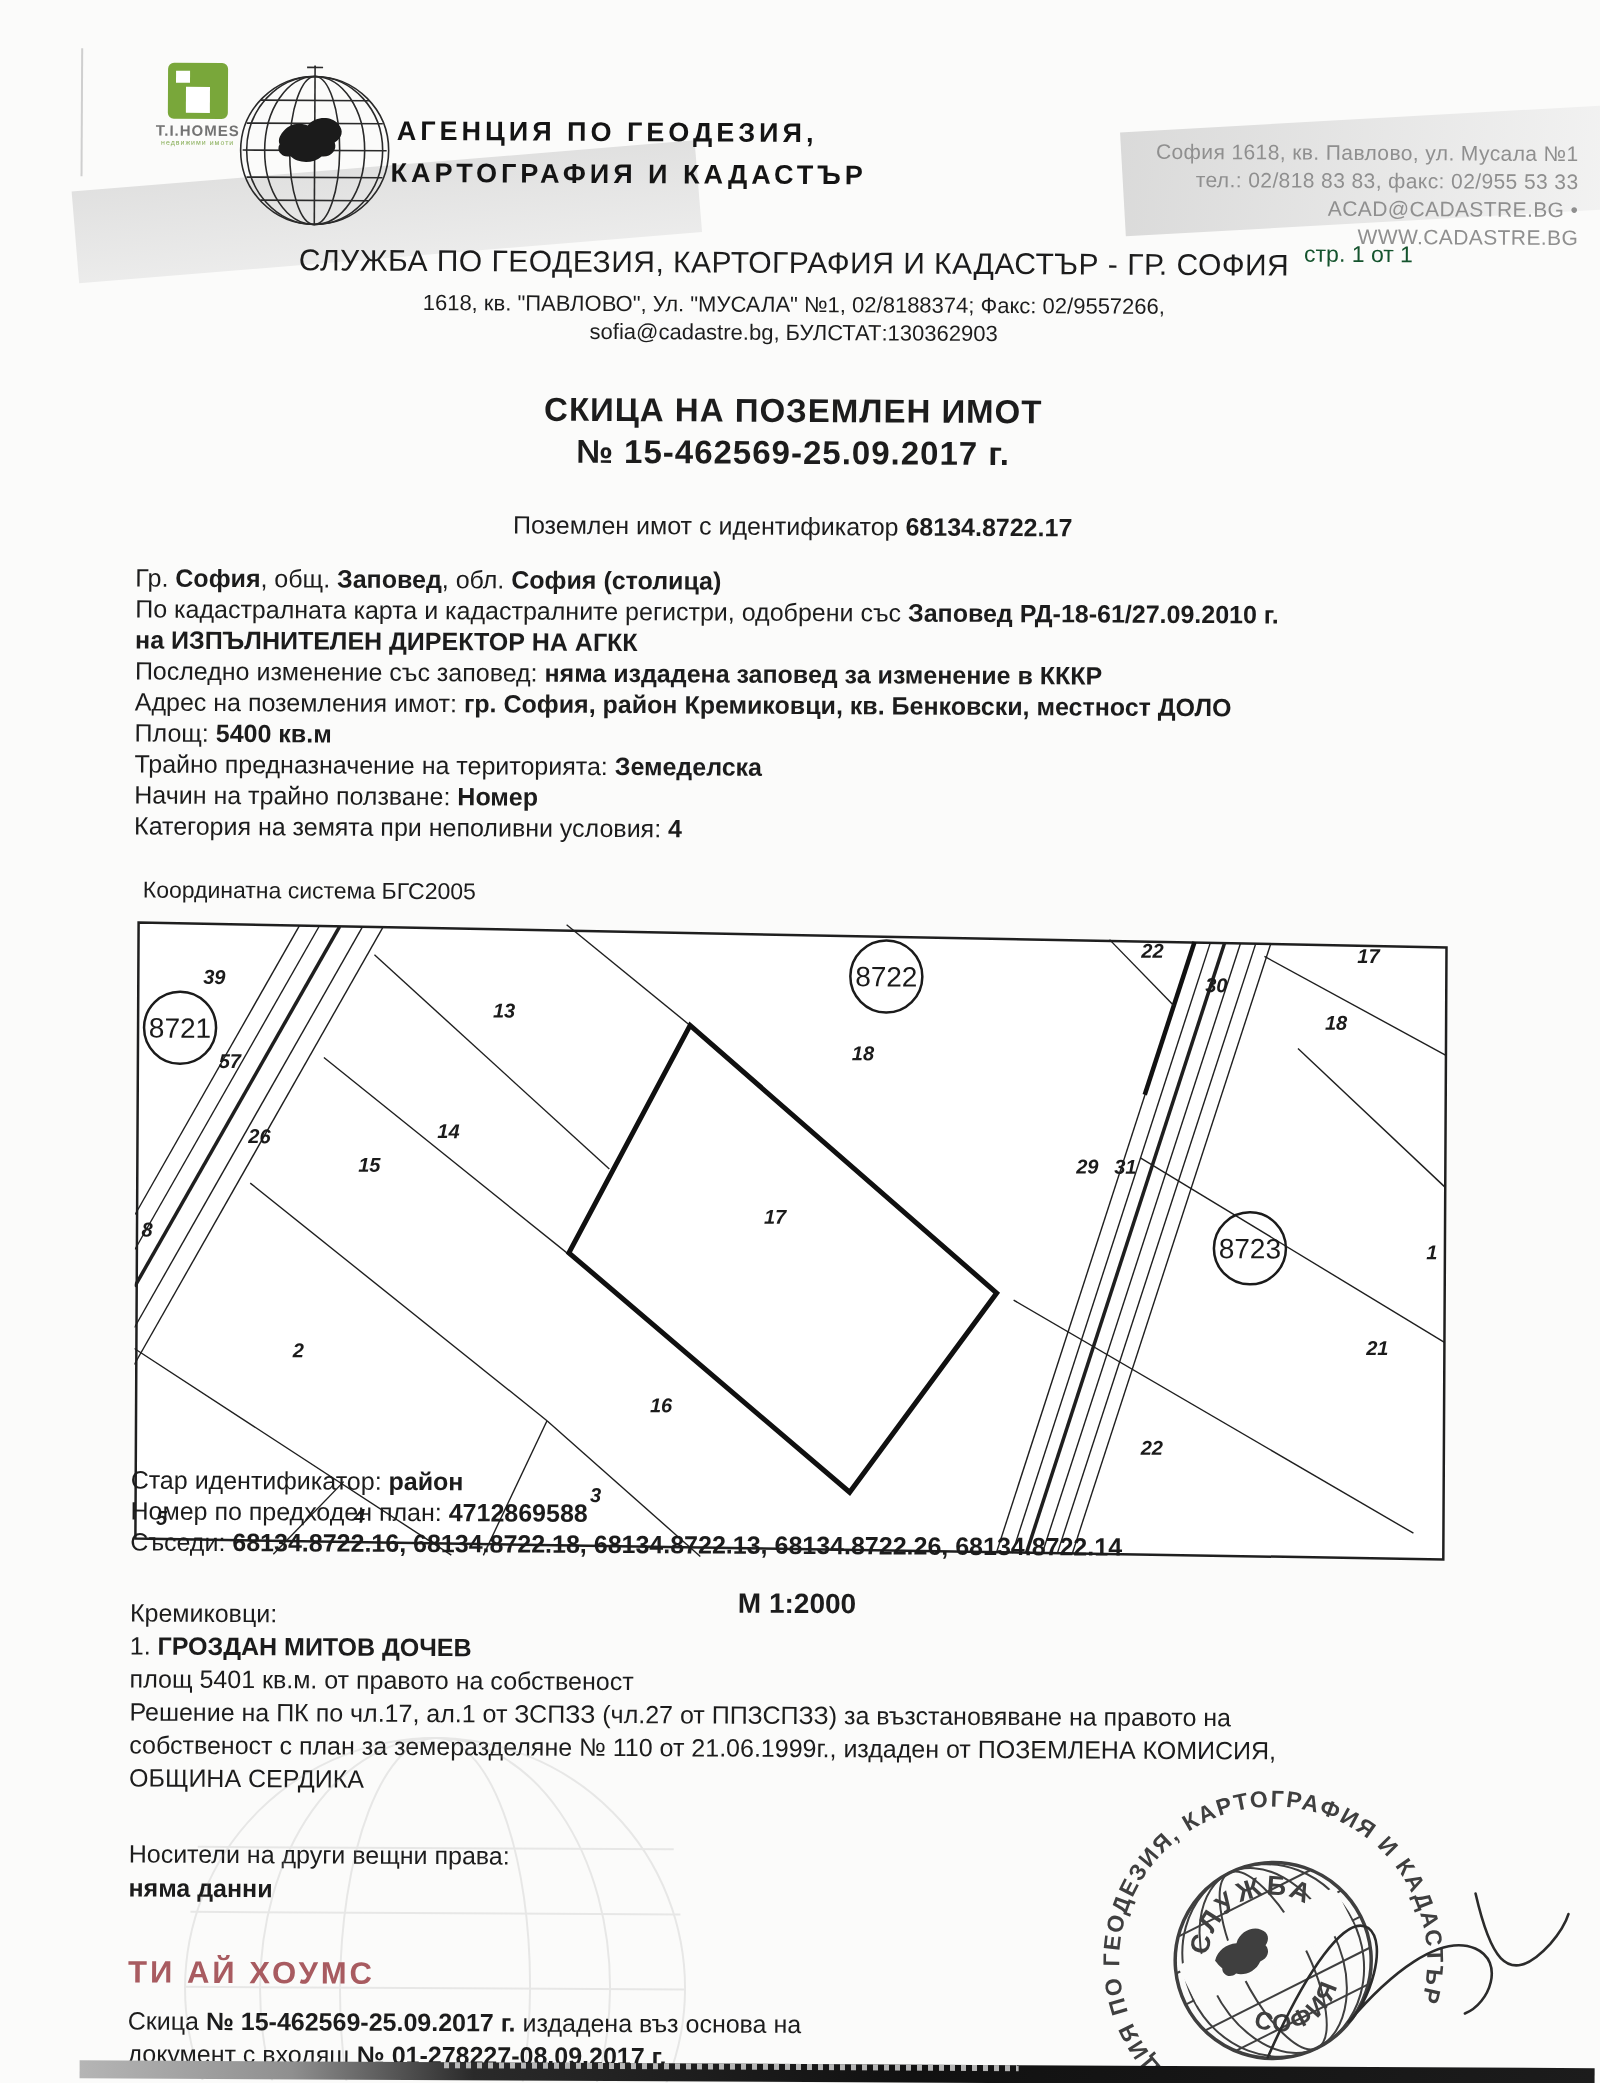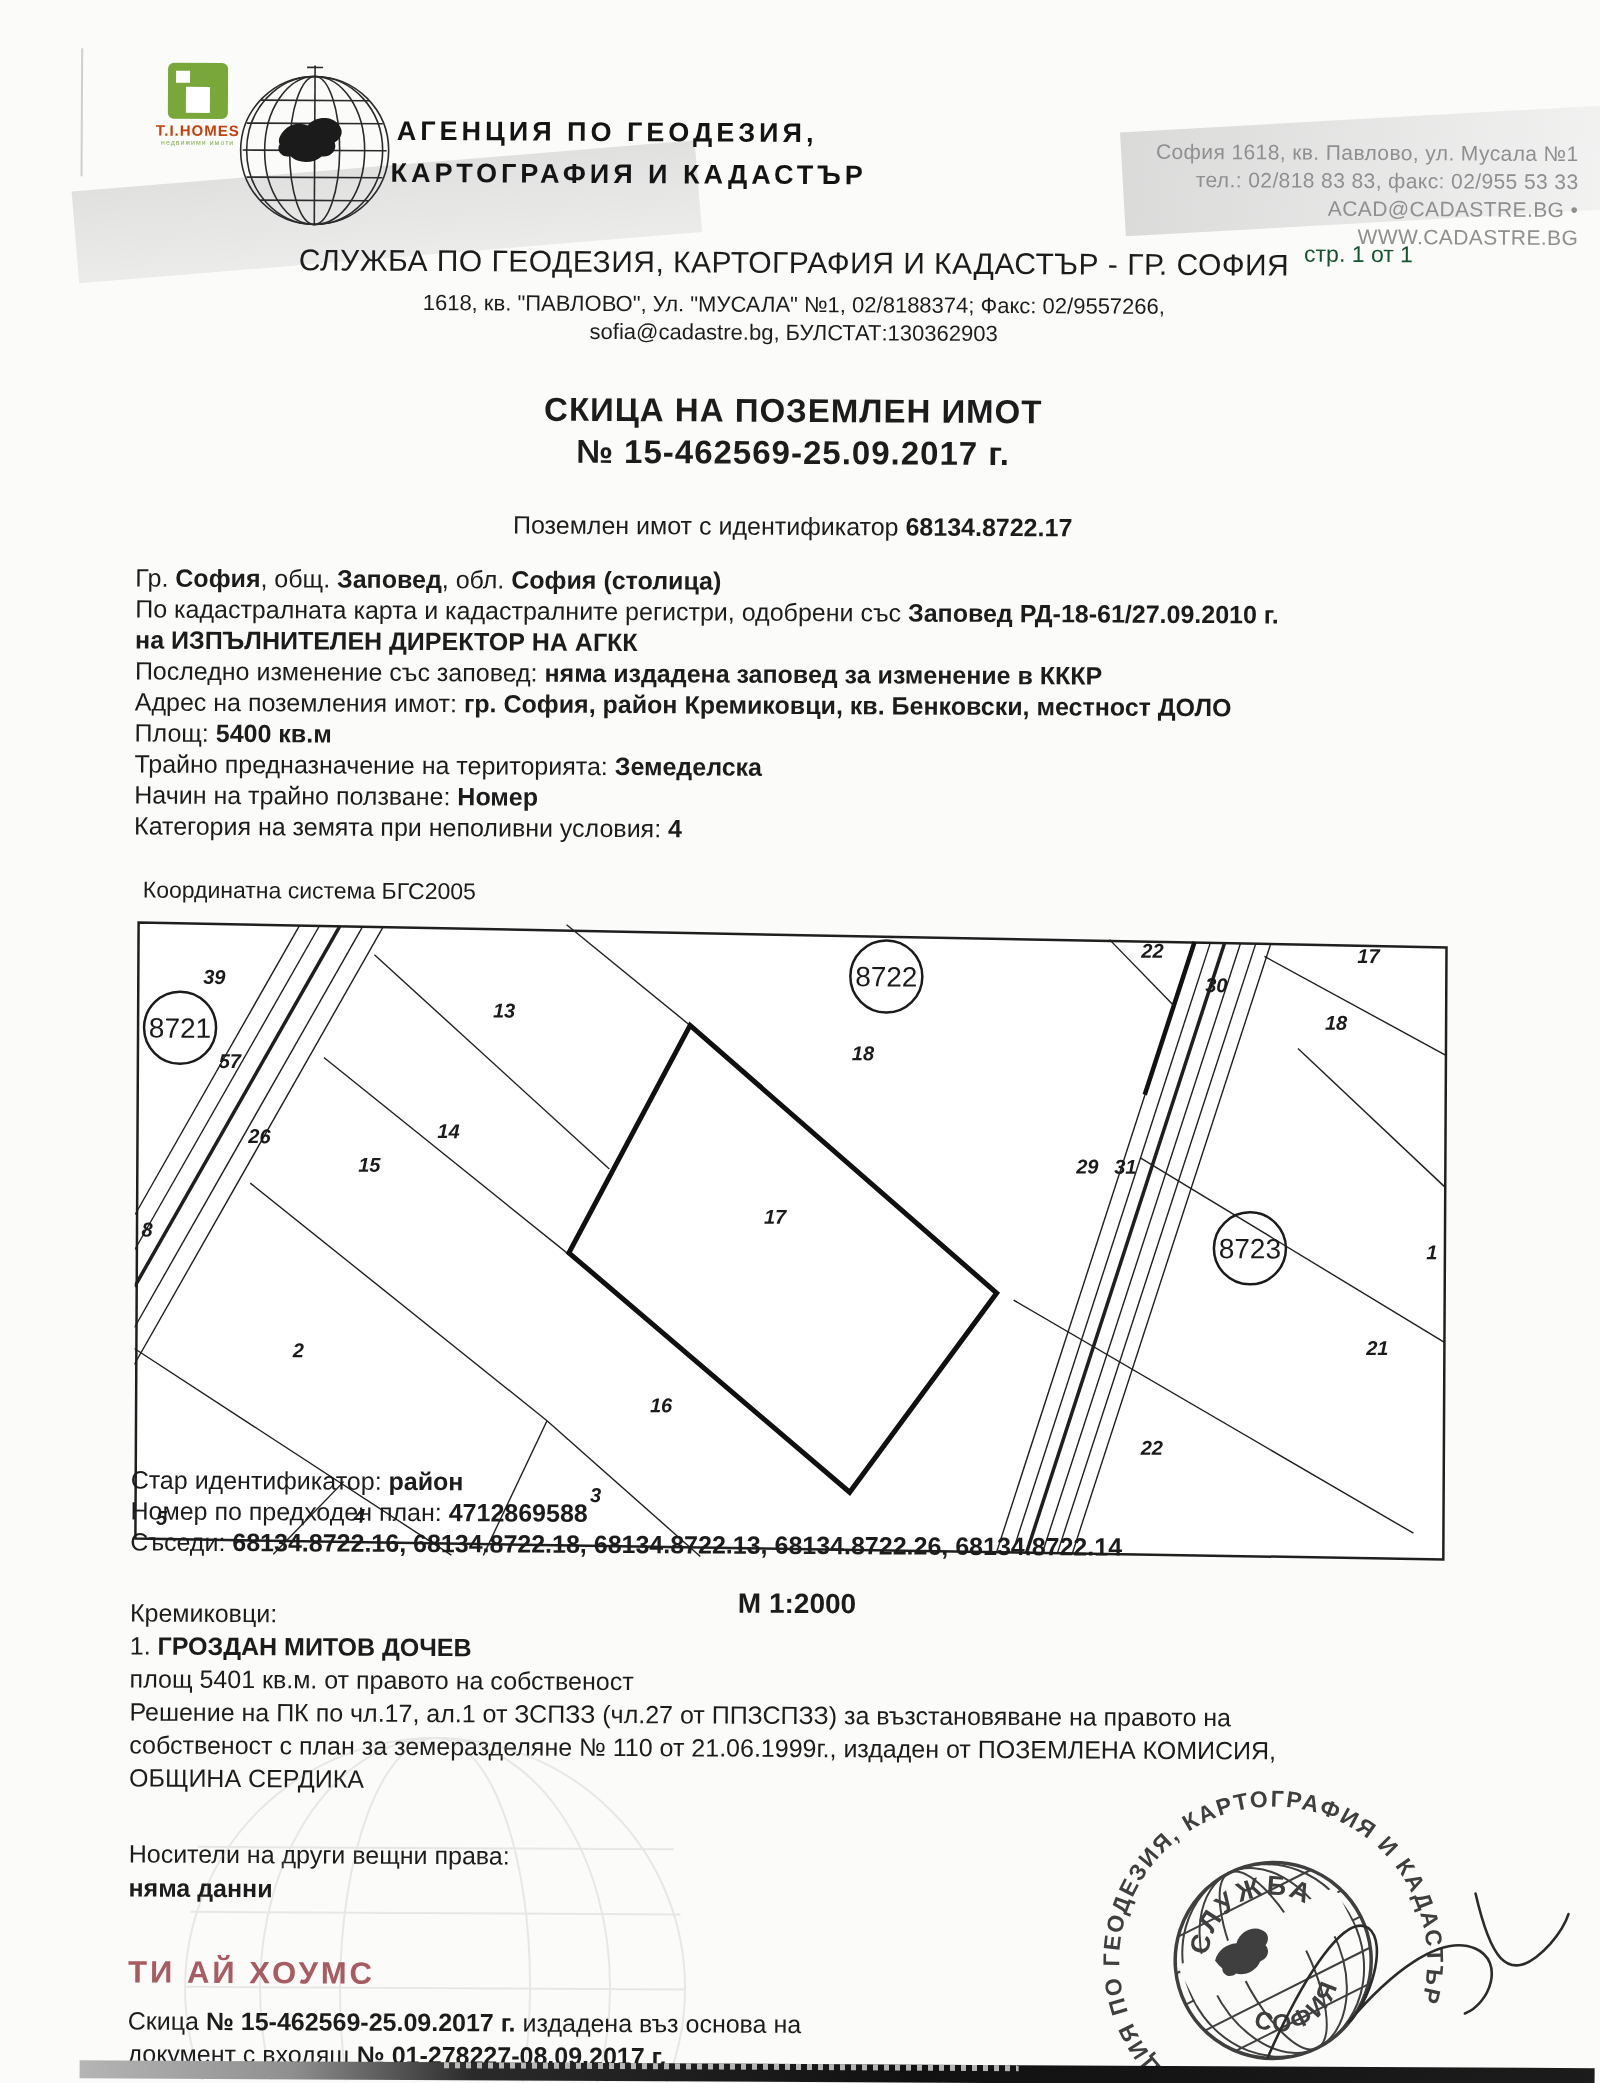--- a/index.html
+++ b/index.html
@@ -11,21 +11,21 @@
   .center{text-align:center;}
   
   .grayband1{left:70px;top:168px;width:625px;height:92px;background:linear-gradient(#c6c6c6,#dcdcdc);
              opacity:.5;transform:rotate(-5deg);}
   .grayband2{left:1118px;top:116px;width:482px;height:104px;opacity:.55;
              background:linear-gradient(100deg,#bfbfbf,#ebebeb);transform:rotate(-3.5deg);}
   .tih{left:138px;top:66px;width:110px;text-align:center;}
   .tih-box{width:60px;height:56px;background:#79a73a;border-radius:6px;margin:0 auto;position:relative;}
   .tih-box .door{position:absolute;left:18px;bottom:6px;width:24px;height:26px;background:#fff;}
   .tih-box .dot{position:absolute;left:8px;top:8px;width:14px;height:12px;background:#fff;}
-  .tih-name{color:#c2410c;font-weight:bold;font-size:15px;letter-spacing:1px;margin-top:3px;}
+  .tih-name{color:#737373;font-weight:bold;font-size:15px;letter-spacing:1px;margin-top:3px;}
   .tih-tag{color:#86ad55;font-size:7px;letter-spacing:1px;}
   .globe-logo{left:232px;top:58px;}
   .agency-name{left:392px;top:118px;font-size:27px;font-weight:800;letter-spacing:4px;color:#141414;}
   .agency-name .l2{margin-top:11px;margin-left:-6px;}
   .addr-block{left:1150px;top:136px;width:424px;text-align:right;color:#8f8f8f;font-size:21px;line-height:28px;letter-spacing:.4px;}
   .pageno{left:1300px;top:238px;font-size:23px;color:#14532d;}
   
   .office-title{left:0;top:246px;width:1580px;font-size:30px;letter-spacing:.5px;}
   .office-sub1{left:0;top:292px;width:1580px;font-size:22px;}
   .office-sub2{left:0;top:320px;width:1580px;font-size:22px;}

